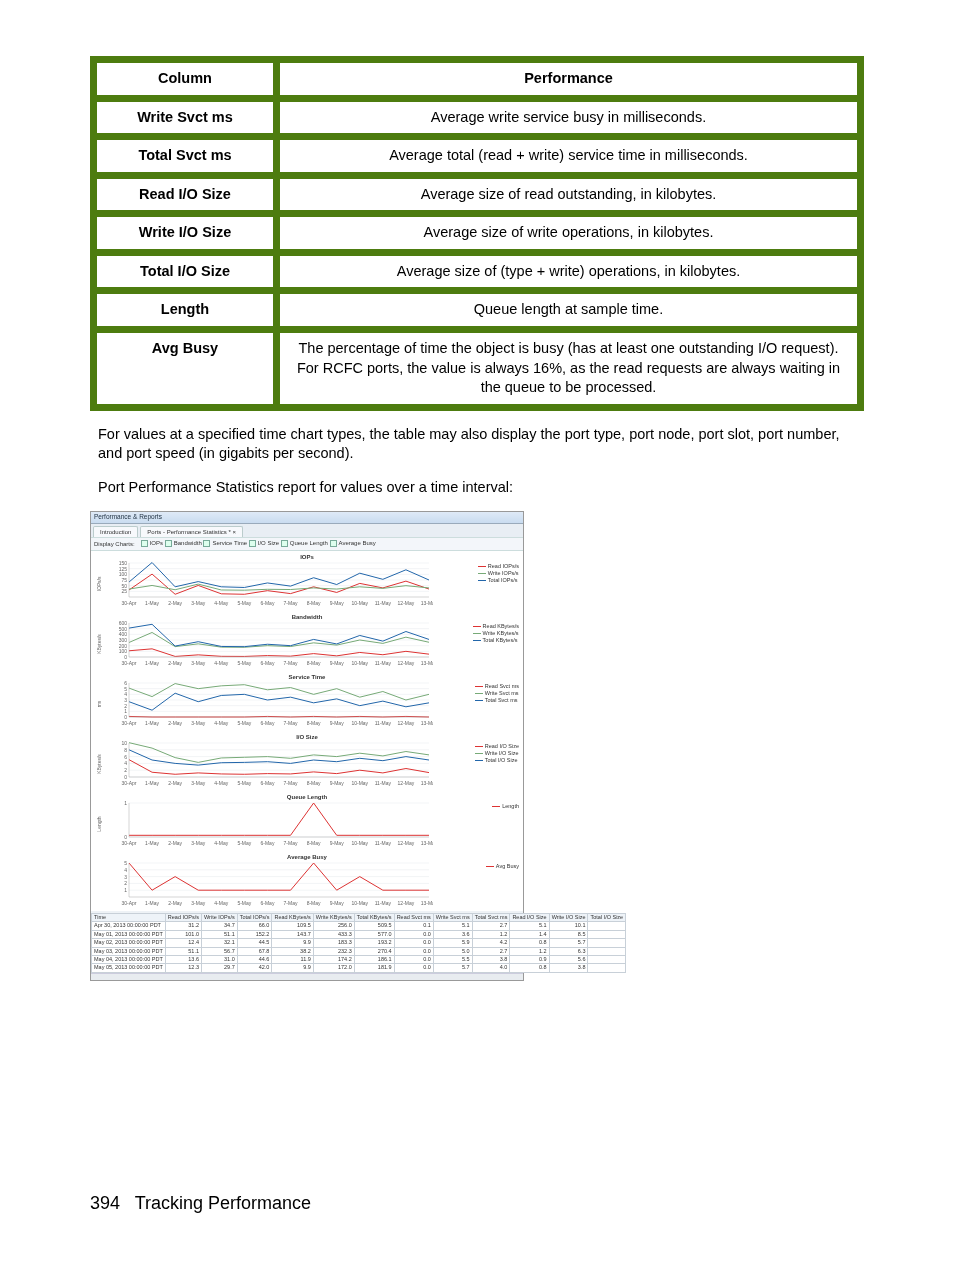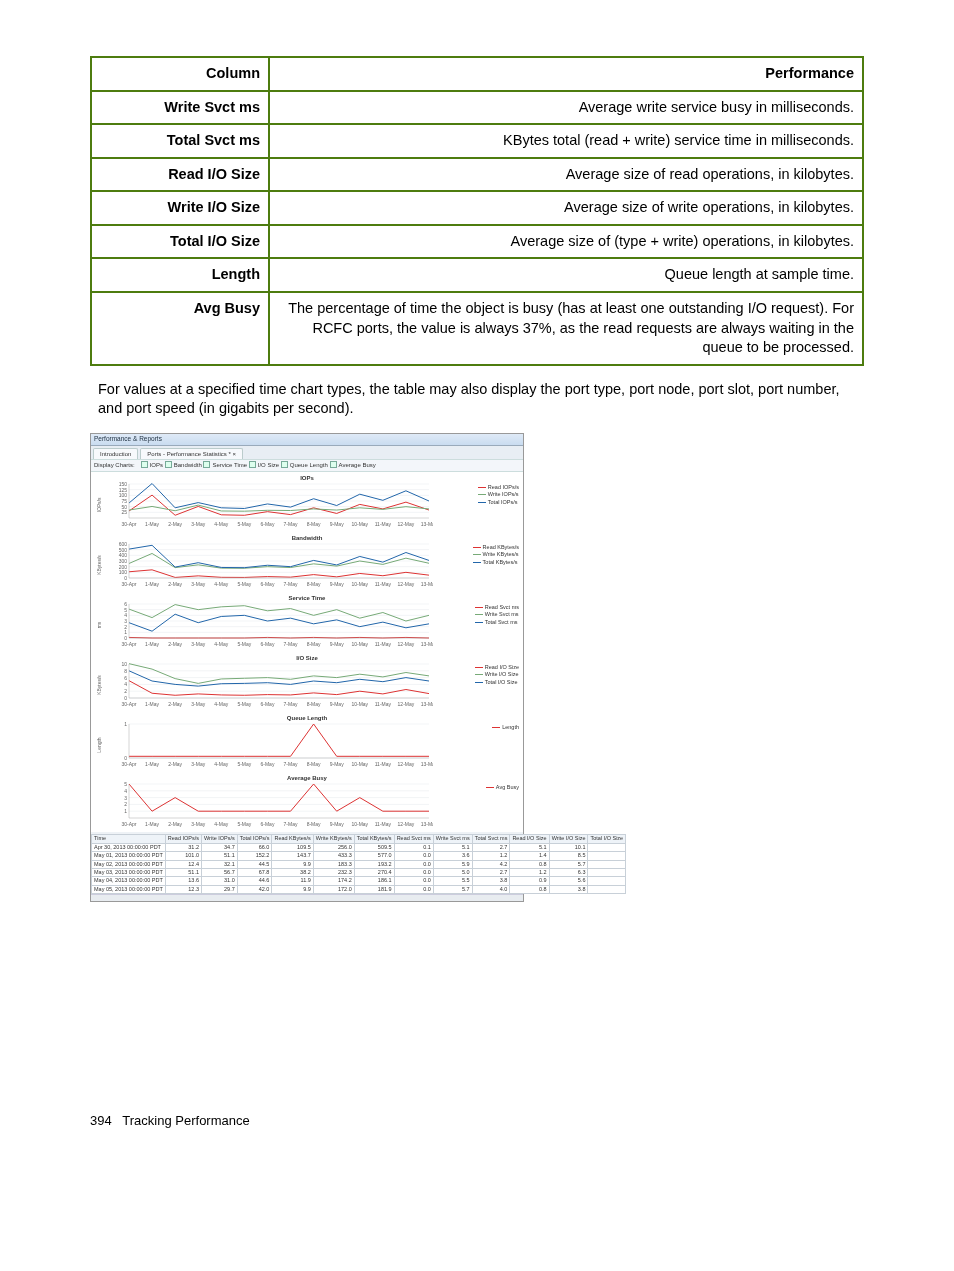--- a/index.html
+++ b/index.html
@@ -1,18 +1,18 @@
 <!DOCTYPE html>
 <html><head>
 <meta charset="utf-8">
 <style>
   html,body{margin:0;padding:0;background:#fff;font-family:Arial,Helvetica,sans-serif;color:#000}
   .page{width:954px;margin:0 auto;padding:56px 90px 40px 90px;box-sizing:border-box;font-size:14.5px;line-height:1.35}
   table.desc{width:100%;border-collapse:collapse;border:1px solid #888}
-  table.desc th,table.desc td{border:2px solid #4d7c0f;padding:6px 8px;text-align:right;vertical-align:top}
+  table.desc th,table.desc td{border:7px solid #4d7c0f;padding:6px 8px;text-align:center;vertical-align:top}
   table.desc th{font-weight:bold}
   table.desc td.col1{font-weight:bold;width:160px}
   p.body{margin:14px 8px}
   .screenshot{width:432px;border:1px solid #999;background:#eef2f6;font-family:Tahoma,Arial,sans-serif;font-size:6px;color:#333;margin:4px 0 18px 0}
   .ss-title{background:linear-gradient(#dfeaf7,#c9dcf0);border-bottom:1px solid #9ab;padding:1px 3px;font-size:6.5px;color:#234}
   .ss-tabs{display:flex;gap:2px;padding:2px 2px 0 2px;background:#e8eef4}
   .ss-tab{background:#f7f9fc;border:1px solid #bcc;border-bottom:none;padding:1px 6px;border-radius:2px 2px 0 0}
   .ss-toolbar{background:#f3f6fa;border-top:1px solid #cdd;border-bottom:1px solid #cdd;padding:1px 3px;display:flex;gap:6px;align-items:center;flex-wrap:wrap}
   .chk{display:inline-flex;align-items:center;gap:2px}
   .chk::before{content:"";display:inline-block;width:5px;height:5px;border:1px solid #7a9;background:#dfe}
@@ -24,66 +24,67 @@
   .legend div{display:flex;align-items:center;gap:2px;white-space:nowrap}
   .lg{display:inline-block;width:8px;height:0;border-top:1px solid}
   .axis text{font-size:5px;fill:#666}
   .axis line,.axis path{stroke:#aaa;stroke-width:.5}
   .grid line{stroke:#e4e8ec;stroke-width:.5}
   .datatable{width:100%;border-collapse:collapse;font-size:5.5px;background:#fff}
   .datatable th,.datatable td{border:1px solid #c8d0d8;padding:0 2px;white-space:nowrap;text-align:right}
   .datatable th{background:#eef3f8;font-weight:normal}
   .datatable td:first-child,.datatable th:first-child{text-align:left}
   .scrollhint{height:6px;background:#e8ecf0;border-top:1px solid #ccd}
-  .footer{margin-top:210px;font-size:13px}
+  .footer{margin-top:210px;font-size:18px}
 </style>
 </head>
 <body>
 <div class="page">
 
 <table class="desc">
   <thead>
     <tr>
       <th>Column</th>
       <th>Performance</th>
     </tr>
   </thead>
   <tbody id="desc-body">
         <tr>
           <td class="col1">Write Svct ms</td>
           <td>Average write service busy in milliseconds.</td>
         </tr>
         <tr>
           <td class="col1">Total Svct ms</td>
-          <td>KBytes total (read + write) service time in milliseconds.</td>
+          <td>Average total (read + write) service time in milliseconds.</td>
         </tr>
         <tr>
           <td class="col1">Read I/O Size</td>
-          <td>Average size of read operations, in kilobytes.</td>
+          <td>Average size of read outstanding, in kilobytes.</td>
         </tr>
         <tr>
           <td class="col1">Write I/O Size</td>
           <td>Average size of write operations, in kilobytes.</td>
         </tr>
         <tr>
           <td class="col1">Total I/O Size</td>
           <td>Average size of (type + write) operations, in kilobytes.</td>
         </tr>
         <tr>
           <td class="col1">Length</td>
           <td>Queue length at sample time.</td>
         </tr>
         <tr>
           <td class="col1">Avg Busy</td>
-          <td>The percentage of time the object is busy (has at least one outstanding I/O request). For RCFC ports, the value is always 37%, as the read requests are always waiting in the queue to be processed.</td>
+          <td>The percentage of time the object is busy (has at least one outstanding I/O request). For RCFC ports, the value is always 16%, as the read requests are always waiting in the queue to be processed.</td>
         </tr>
       </tbody>
 </table>
 
 <p class="body">For values at a specified time chart types, the table may also display the port type, port node, port slot, port number, and port speed (in gigabits per second).</p>
+<p class="body">Port Performance Statistics report for values over a time interval:</p>
 
 <div class="screenshot">
   <div class="ss-title">Performance &amp; Reports</div>
   <div class="ss-tabs">
     <div class="ss-tab">Introduction</div>
     <div class="ss-tab">Ports - Performance Statistics * ×</div>
   </div>
   <div class="ss-toolbar">
     <span>Display Charts:</span>
     <span id="checks"><span class="chk">IOPs</span> <span class="chk">Bandwidth</span> <span class="chk">Service Time</span> <span class="chk">I/O Size</span> <span class="chk">Queue Length</span> <span class="chk">Average Busy</span> </span>

